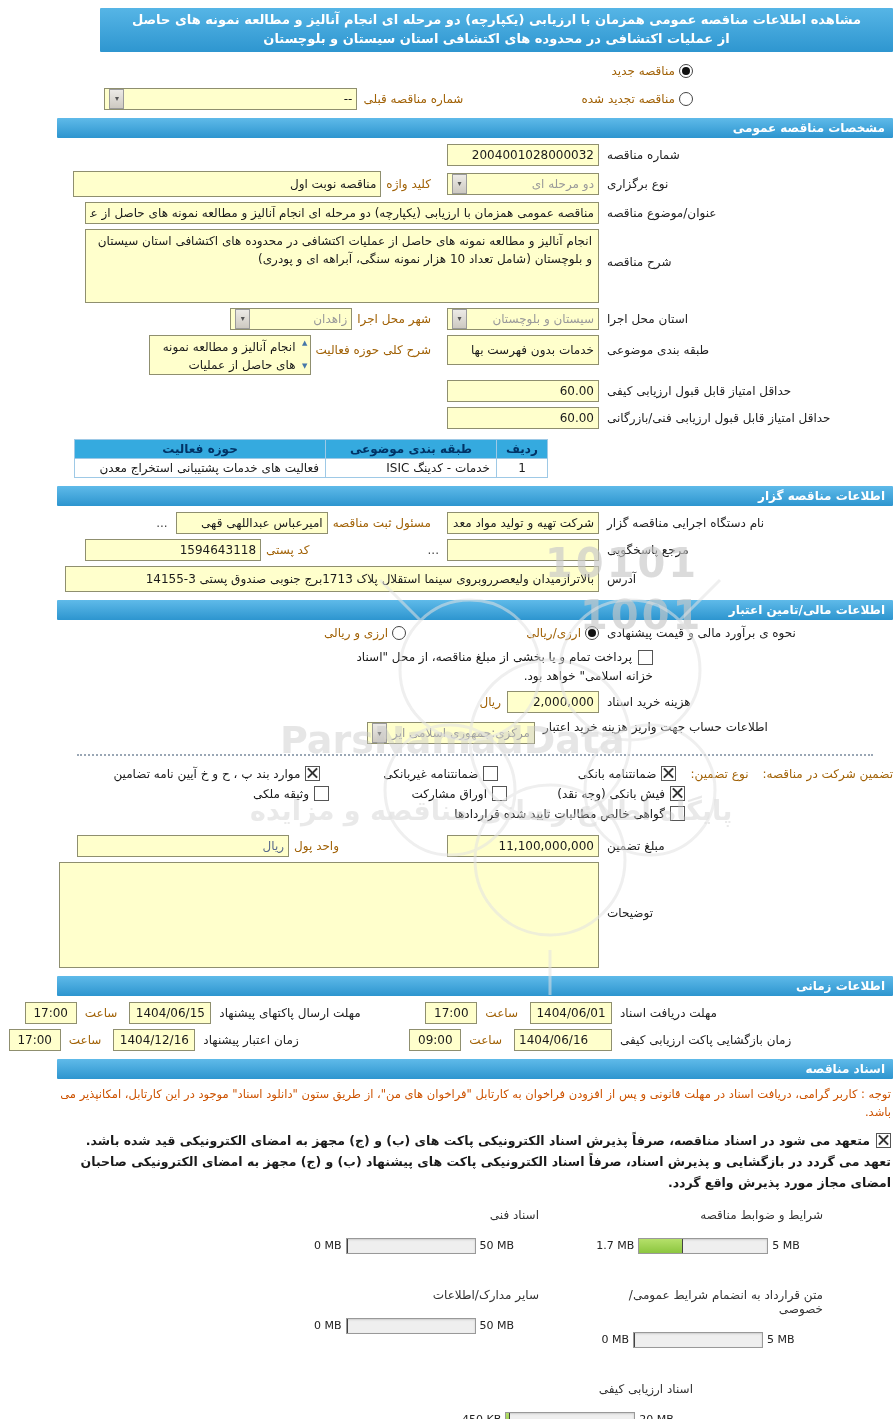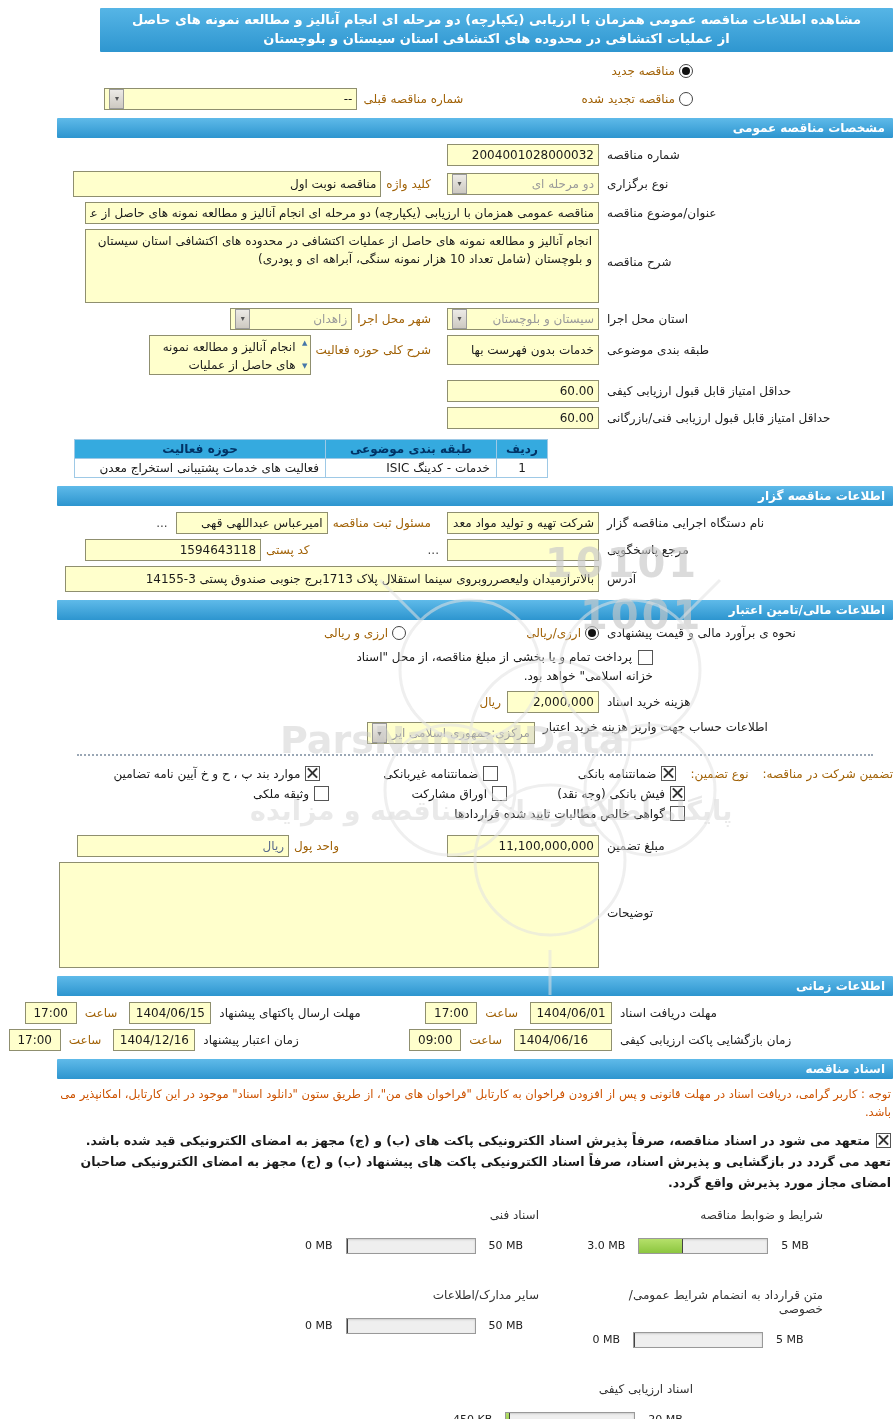--- a/index.html
+++ b/index.html
@@ -40,21 +40,21 @@
   .notice{color:#cc5200;font-size:11.5px;line-height:1.6;margin:6px 2px;}
   .commit{font-weight:bold;font-size:12.5px;line-height:1.7;margin:8px 2px;}
   .commit .cb{float:right;margin:3px 0 0 6px;}
   .treasury{width:322px;margin:8px 240px 4px 0;line-height:1.6;}
   .treasury .cb{float:right;margin:2px 0 0 6px;}
   .gitem{display:flex;align-items:center;flex:none;}
   .uploads{margin:14px 70px 0 0;}
   .uprow{display:flex;gap:34px;margin-bottom:34px;}
   .upcol{width:250px;flex:none;}
   .uplabel{text-align:right;padding-left:26px;margin-bottom:16px;color:#333;}
-  .upbar{display:flex;align-items:center;gap:13px;direction:ltr;justify-content:center;font-size:11px;color:#222;}
+  .upbar{display:flex;align-items:center;gap:4px;direction:ltr;justify-content:center;font-size:11px;color:#222;}
   .track{width:128px;height:14px;background:#efefef;border:1px solid #999;box-shadow:inset 0 1px 2px #ccc;display:flex;}
   .fill{height:100%;background:linear-gradient(#b5e06a,#8cc63f);border-right:1px solid #444;box-sizing:border-box;}
   .wm{position:absolute;pointer-events:none;color:#c9c9c9;font-weight:bold;z-index:5;}
   .ellip{color:#444;margin-right:8px;}
   .unit{margin-right:6px;}
 </style>
 </head>
 <body>
 
 <div class="page">
@@ -335,21 +335,21 @@
     <div class="commit">
       <span class="cb on"></span>
       <span>متعهد می شود در اسناد مناقصه، صرفاً پذیرش اسناد الکترونیکی پاکت های (ب) و (ج) مجهز به امضای الکترونیکی قید شده باشد. تعهد می گردد در بازگشایی و پذیرش اسناد، صرفاً اسناد الکترونیکی پاکت های پیشنهاد (ب) و (ج) مجهز به امضای الکترونیکی صاحبان امضای مجاز مورد پذیرش واقع گردد.</span>
     </div>
 
     <div class="uploads">
       <div class="uprow">
         <div class="upcol">
           <div class="uplabel">شرایط و ضوابط مناقصه</div>
           <div class="upbar">
-            <span>3.0 MB</span>
+            <span>1.7 MB</span>
             <div class="track">
                 <div class="fill" style="width:34%"></div>
               </div>
             <span>5 MB</span>
           </div>
         </div>
         <div class="upcol">
           <div class="uplabel">اسناد فنی</div>
           <div class="upbar">
             <span>0 MB</span>

